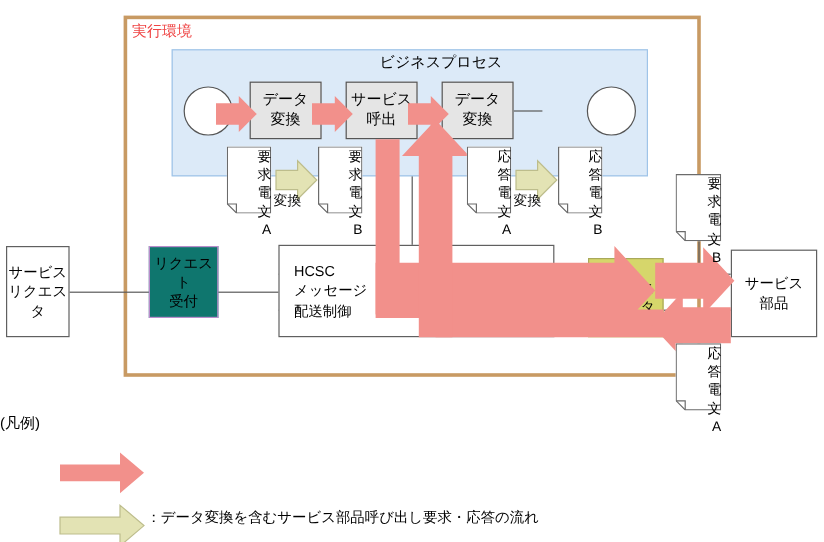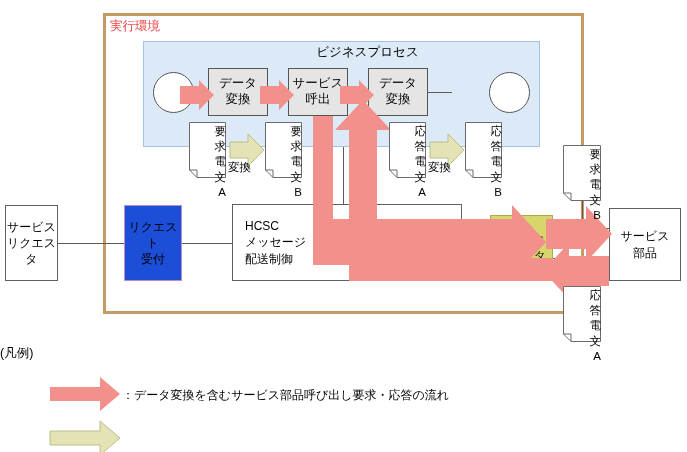--- a/index.html
+++ b/index.html
@@ -106,21 +106,21 @@
 
   
   .hline { background: #5a5a5a; height: 1px; }
   .vline { background: #5a5a5a; width: 1px; }
 
   
   #arrow-layer, #line-layer, #olive-layer { pointer-events: none; }
 
   
   #legend-title { font-size: 12.5px; color: #000; }
-  .legend-text { font-size: 12px; color: #000; white-space: nowrap; }
+  .legend-text { font-size: 12px; color: #000; white-space: nowrap; margin-top: 36px; }
 </style>
 </head>
 <body>
 
 <div id="canvas">
 
   <div class="abs" id="exec-env-frame" style="left:103px; top:13px; width:481px; height:301px;"></div>
   <div class="abs" id="exec-env-title" style="left:110px; top:18px;">実行環境</div>
 
   <div class="abs" id="biz-process-panel" style="left:143px; top:41px; width:397px; height:106px;"></div>
@@ -162,21 +162,21 @@
   <div class="abs vline" style="left:343px; top:147px; height:81px;"></div>
 
   <div class="abs vline" style="left:582px; top:178px; height:50px;"></div>
   <div class="abs vline" style="left:582px; top:258px; height:30px;"></div>
 
   <div class="abs box" style="left:5px; top:205px; width:53px; height:76px;">
     <span class="box-label">サービス
 リクエスタ</span>
   </div>
 
-  <div class="abs box" style="left:124px; top:205px; width:58px; height:76px; border-color:#B98CCB; background:#1d4ed8;">
+  <div class="abs box" style="left:124px; top:205px; width:58px; height:60px; border-color:#B98CCB; background:#0f766e;">
     <span class="box-label">リクエスト
 受付</span>
   </div>
 
   <div class="abs box" style="left:232px; top:204px; width:230px; height:77px; justify-content:flex-start; padding-left:12px;">
     <span class="box-label" style="text-align:left;">HCSC
 メッセージ
 配送制御</span>
   </div>
 

